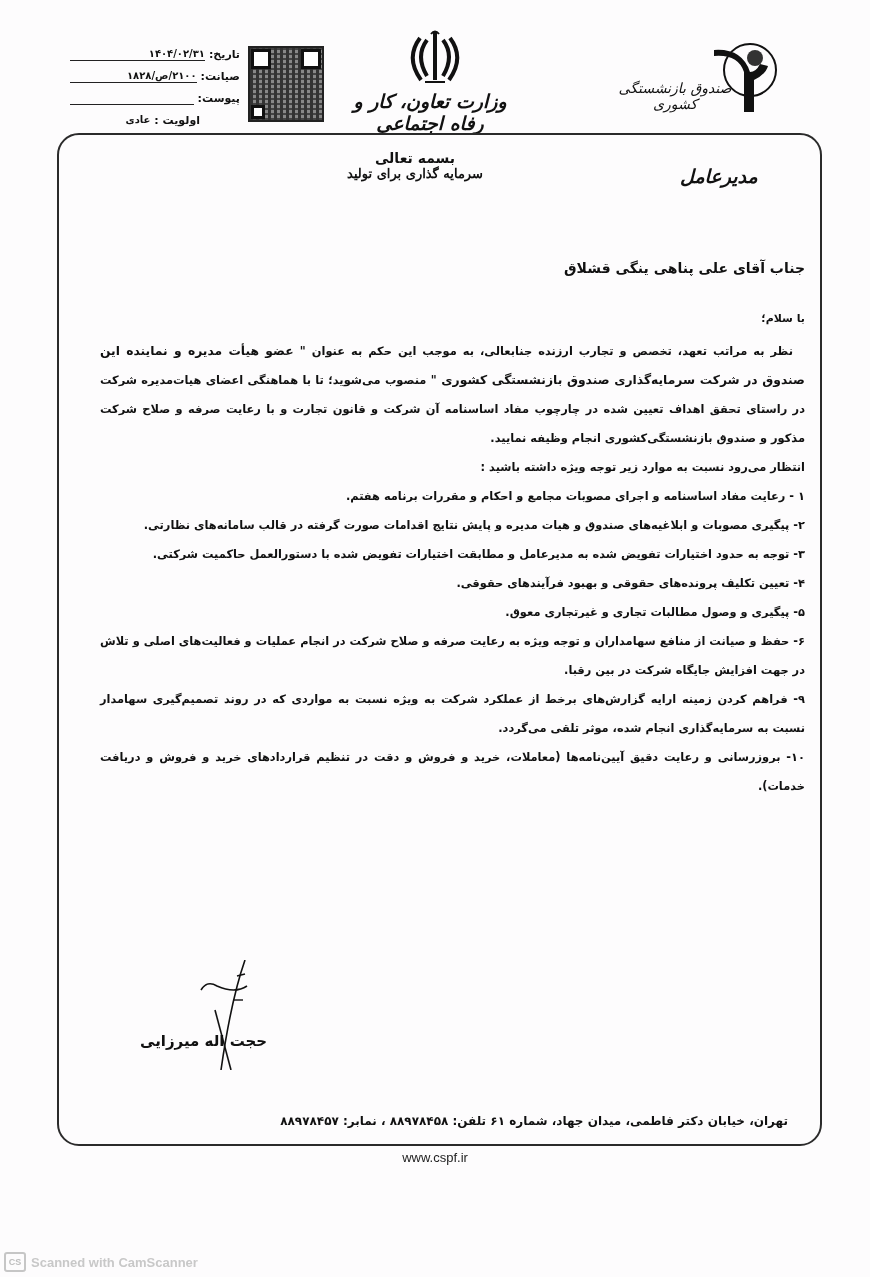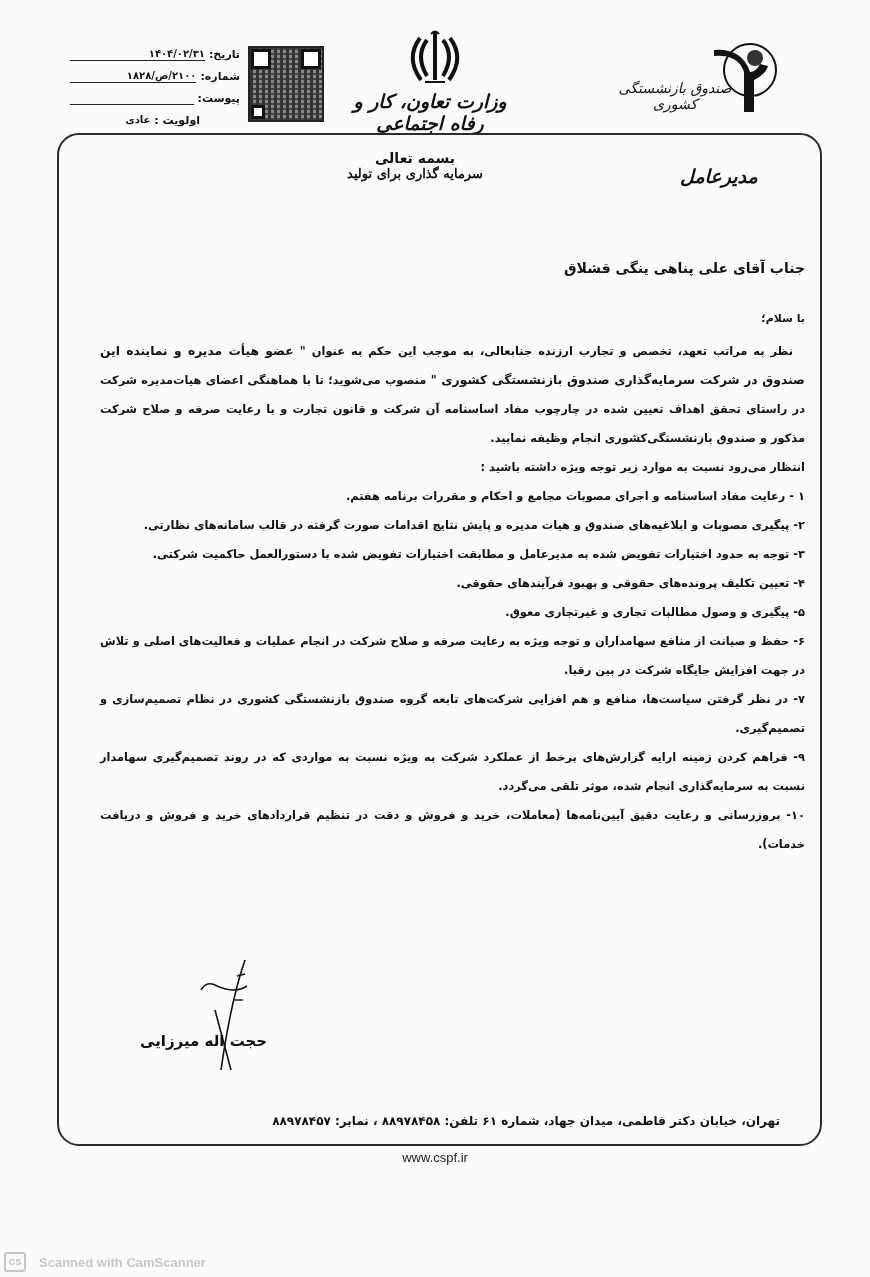--- a/index.html
+++ b/index.html
@@ -96,32 +96,32 @@
     
     .signature-mark { position: absolute; left: 195px; top: 960px; width: 70px; height: 110px; }
     .signer {
       position: absolute; left: 140px; top: 1032px; width: 160px;
       direction: rtl; text-align: left;
       font-size: 15px; font-weight: 900;
     }
 
     
     .address {
-      position: absolute; left: 180px; top: 1114px; width: 600px;
+      position: absolute; left: 188px; top: 1114px; width: 600px;
       direction: rtl; text-align: right;
       font-size: 12px; font-weight: bold;
     }
     .website {
       position: absolute; left: 360px; top: 1150px; width: 150px;
       text-align: center; font-family: "Liberation Sans", sans-serif; font-size: 13px; color: #222;
     }
 
     .watermark {
       position: absolute; left: 4px; top: 1252px; height: 20px;
-      display: flex; align-items: center; gap: 13px;
+      display: flex; align-items: center; gap: 5px;
       font-family: "Liberation Sans", sans-serif; font-size: 13px; color: #c8c8c8; font-weight: bold;
     }
     .cs-icon {
       width: 22px; height: 20px; border: 2px solid #c6c6c6; border-radius: 3px;
       display: flex; align-items: center; justify-content: center;
       font-size: 9px; font-weight: bold; color: #bdbdbd;
     }
   </style>
 </head>
 <body>
@@ -129,21 +129,21 @@
 <div class="page">
 
   <div class="header">
 
     <div class="meta">
       <div class="meta-row">
         <span class="meta-label">تاریخ:</span>
         <span class="meta-value">۱۴۰۴/۰۲/۳۱</span>
       </div>
       <div class="meta-row">
-        <span class="meta-label">شماره:</span>
+        <span class="meta-label">صیانت:</span>
         <span class="meta-value">۲۱۰۰/ص/۱۸۲۸</span>
       </div>
       <div class="meta-row">
         <span class="meta-label">پیوست:</span>
         <span class="meta-value"></span>
       </div>
       <div class="meta-row priority">
         <span class="meta-label">اولویت :</span>
         <span class="meta-value">عادی</span>
       </div>
@@ -182,21 +182,20 @@
     <div class="recipient">جناب آقای علی پناهی ینگی قشلاق</div>
     <div class="greeting">با سلام؛</div>
     <p class="para"><span>نظر به مراتب تعهد، تخصص و تجارب ارزنده جنابعالی، به موجب این حکم به عنوان "</span><span class="strong"> عضو هیأت مدیره و نماینده این صندوق در شرکت سرمایه‌گذاری صندوق بازنشستگی کشوری </span><span>" منصوب می‌شوید؛ تا با هماهنگی اعضای هیات‌مدیره شرکت در راستای تحقق اهداف تعیین شده در چارچوب مفاد اساسنامه آن شرکت و قانون تجارت و با رعایت صرفه و صلاح شرکت مذکور و صندوق بازنشستگی‌کشوری انجام وظیفه نمایید.</span></p>
     <div class="intro">انتظار می‌رود نسبت به موارد زیر توجه ویژه داشته باشید :</div>
     <div class="item">۱ - رعایت مفاد اساسنامه و اجرای مصوبات مجامع و احکام و مقررات برنامه هفتم.</div>
     <div class="item">۲- پیگیری مصوبات و ابلاغیه‌های صندوق و هیات مدیره و پایش نتایج اقدامات صورت گرفته در قالب سامانه‌های نظارتی.</div>
     <div class="item">۳- توجه به حدود اختیارات تفویض شده به مدیرعامل و مطابقت اختیارات تفویض شده با دستورالعمل حاکمیت شرکتی.</div>
     <div class="item">۴- تعیین تکلیف پرونده‌های حقوقی و بهبود فرآیندهای حقوقی.</div>
     <div class="item">۵- پیگیری و وصول مطالبات تجاری و غیرتجاری معوق.</div>
     <div class="item">۶- حفظ و صیانت از منافع سهامداران و توجه ویژه به رعایت صرفه و صلاح شرکت در انجام عملیات و فعالیت‌های اصلی و تلاش در جهت افزایش جایگاه شرکت در بین رقبا.</div>
-    <div class="item">۷- در نظر گرفتن سیاست‌ها، منافع و هم افزایی شرکت‌های تابعه گروه صندوق بازنشستگی کشوری در نظام تصمیم‌سازی و تصمیم‌گیری.</div>
     <div class="item">۹- فراهم کردن زمینه ارایه گزارش‌های برخط از عملکرد شرکت به ویژه نسبت به مواردی که در روند تصمیم‌گیری سهامدار نسبت به سرمایه‌گذاری انجام شده، موثر تلقی می‌گردد.</div>
     <div class="item">۱۰- بروزرسانی و رعایت دقیق آیین‌نامه‌ها (معاملات، خرید و فروش و دقت در تنظیم قراردادهای خرید و فروش و دریافت خدمات).</div>
   </div>
 
   <svg class="signature-mark" viewBox="0 0 70 110">
     <path d="M50 0 Q36 40 26 110" stroke="#111" stroke-width="1.6" fill="none"></path>
     <path d="M36 110 L20 50" stroke="#111" stroke-width="1.6" fill="none"></path>
     <path d="M6 30 Q12 20 22 26 Q40 34 52 26" stroke="#111" stroke-width="1.6" fill="none"></path>
     <path d="M42 16 L50 14" stroke="#111" stroke-width="1.6"></path>
     <path d="M38 40 L48 40" stroke="#111" stroke-width="1.4"></path>

